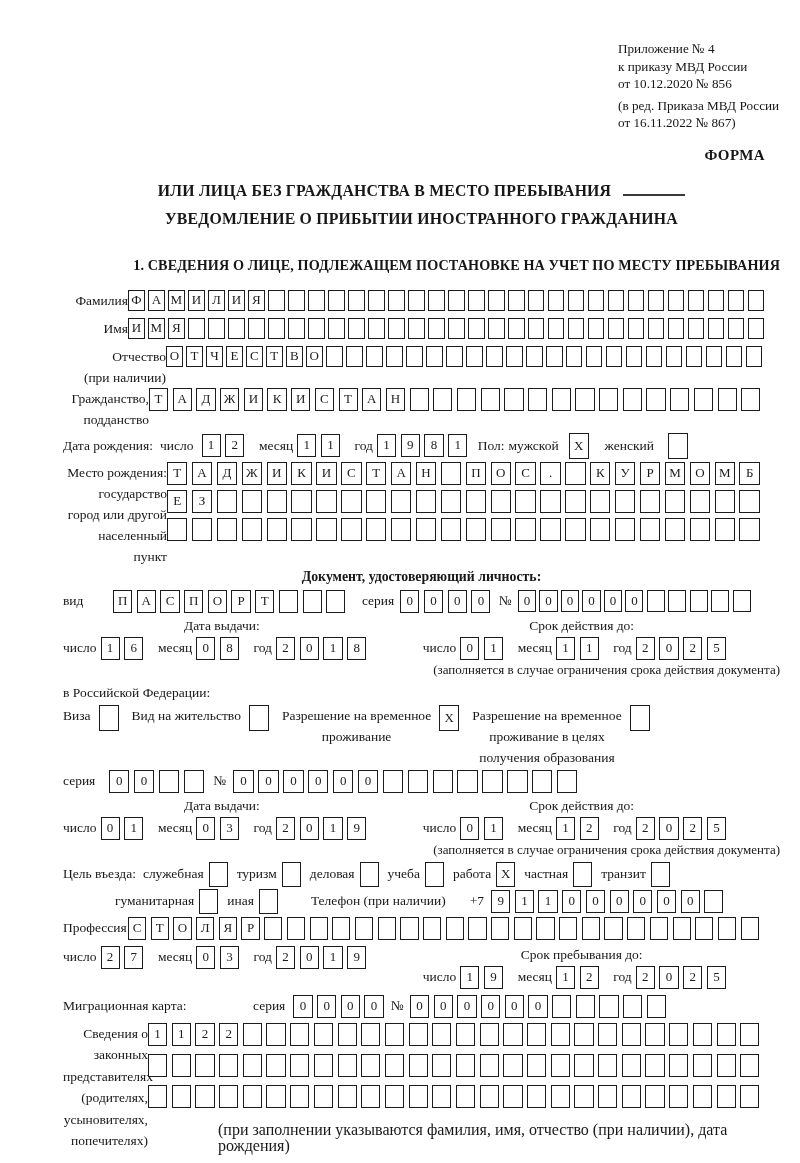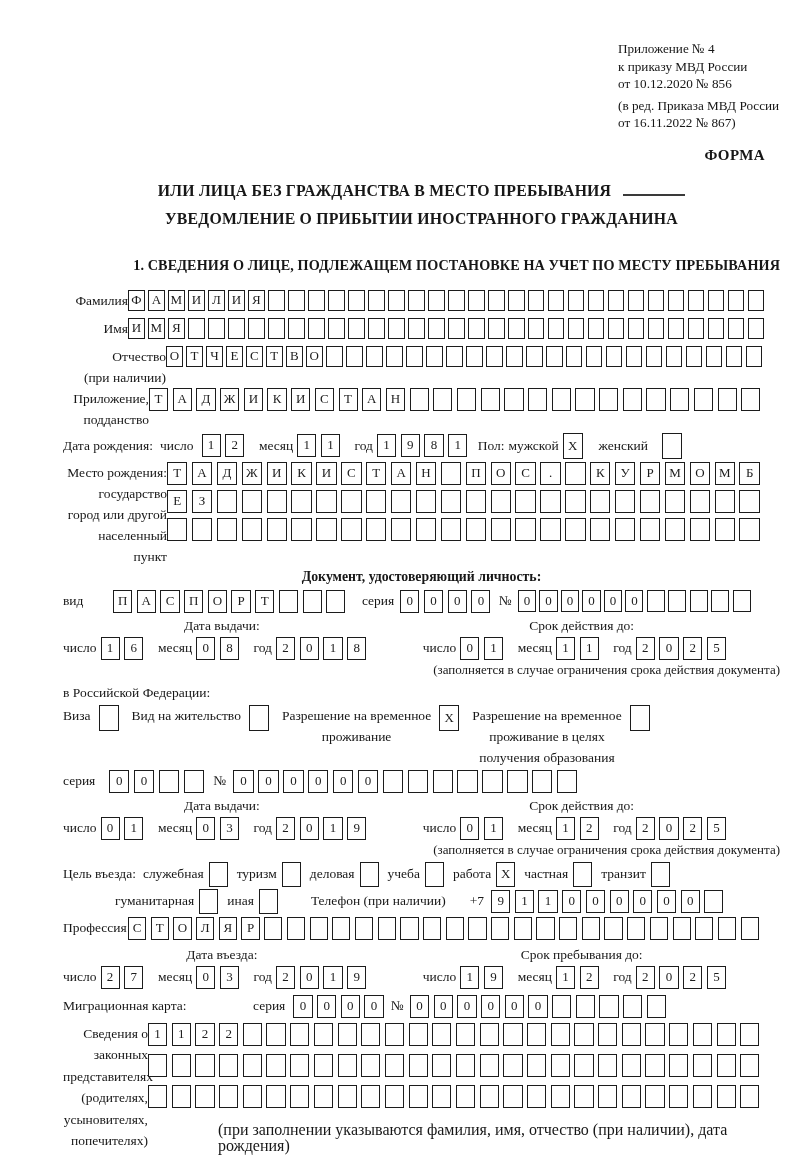--- a/index.html
+++ b/index.html
@@ -181,21 +181,21 @@
           <span class="cell"></span>
           <span class="cell"></span>
           <span class="cell"></span>
           <span class="cell"></span>
           <span class="cell"></span>
         </span>
     </div>
 
     <div class="row mb3">
       <div class="lbl" style="width:86px">
-        <div>Приложение,</div>
+        <div>Гражданство,</div>
         <div>подданство</div>
       </div>
       <span class="cells lg">
           <span class="cell">Т</span>
           <span class="cell">А</span>
           <span class="cell">Д</span>
           <span class="cell">Ж</span>
           <span class="cell">И</span>
           <span class="cell">К</span>
           <span class="cell">И</span>
@@ -236,21 +236,21 @@
           </span>
         <span class="dlbl">год</span>
         <span class="cells lg" style="margin-right:6px">
             <span class="cell">1</span>
             <span class="cell">9</span>
             <span class="cell">8</span>
             <span class="cell">1</span>
           </span>
       </span>
       <span>Пол:</span>
-      <span style="margin:0 4px 0 4px">мужской</span>
+      <span style="margin:0 10px 0 4px">мужской</span>
       <span class="cells cbx">
           <span class="cell">X</span>
         </span>
       <span style="margin:0 14px 0 16px">женский</span>
       <span class="cells cbx">
           <span class="cell"></span>
         </span>
     </div>
 
     <div class="row">
@@ -617,21 +617,20 @@
           <span class="cell"></span>
           <span class="cell"></span>
           <span class="cell"></span>
           <span class="cell"></span>
           <span class="cell"></span>
         </span>
     </div>
 
     <div class="dates mb6">
       <div class="dg">
-        <div class="dg-head">Дата въезда:</div>
         <div class="dg-row">
           <span class="dlbl">число</span>
           <span class="cells lg">
               <span class="cell">2</span>
               <span class="cell">7</span>
             </span>
           <span class="dlbl">месяц</span>
           <span class="cells lg">
               <span class="cell">0</span>
               <span class="cell">3</span>

